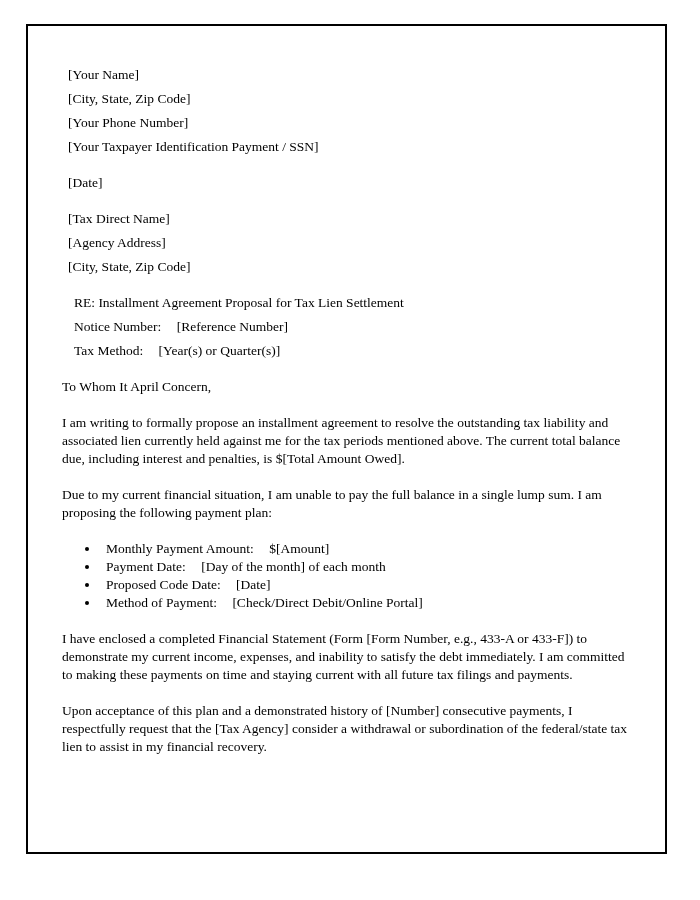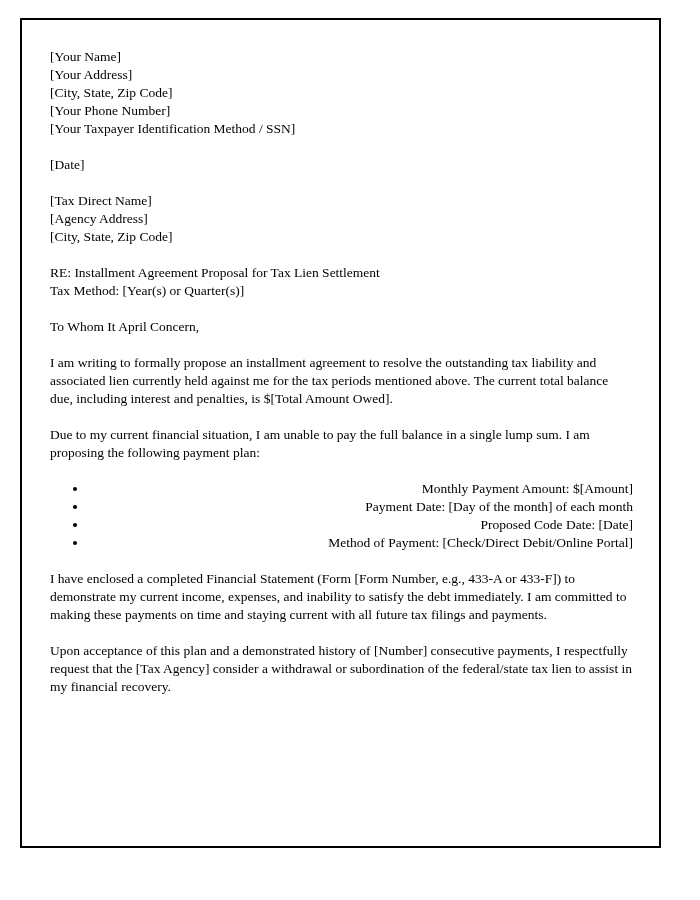--- a/index.html
+++ b/index.html
@@ -1,15 +1,15 @@
 <!DOCTYPE html>
 <html><head>
 <meta charset="utf-8">
 <style>
-  * { margin: 0; padding: 0; box-sizing: border-box; }
+  * { margin: 6px; padding: 0; box-sizing: border-box; }
   html, body {
     width: 700px;
     height: 900px;
     background: #ffffff;
     overflow: hidden;
     font-family: "Liberation Serif", serif;
   }
   .page {
     position: absolute;
     left: 20px;
@@ -26,53 +26,52 @@
     color: #000000;
     max-width: 100%;
   }
   .block { margin: 0 0 18px 0; }
   .line { white-space: nowrap; }
   .para { margin: 0 0 18px 0; }
   strong, b { font-weight: normal; }
   ul.payment-list {
     margin: 0 0 18px 0;
     padding-left: 38px;
-    text-align: right;
   }
   ul.payment-list li {
     margin: 0;
     line-height: 18px;
   }
 </style>
 </head>
 <body>
 
 <div class="page">
   <div class="content">
 
     <div class="block">
       <div class="line">[Your Name]</div>
-      <div class="line">[Your Address]</div>
       <div class="line">[City, State, Zip Code]</div>
       <div class="line">[Your Phone Number]</div>
-      <div class="line">[Your Taxpayer Identification Method / SSN]</div>
+      <div class="line">[Your Taxpayer Identification Payment / SSN]</div>
     </div>
 
     <div class="block">
       <div class="line">[Date]</div>
     </div>
 
     <div class="block">
       <div class="line">[Tax Direct Name]</div>
       <div class="line">[Agency Address]</div>
       <div class="line">[City, State, Zip Code]</div>
     </div>
 
     <div class="block">
       <div class="line"><strong>RE: Installment Agreement Proposal for Tax Lien Settlement</strong></div>
+      <div class="line"><strong>Notice Number:</strong> <span>[Reference Number]</span></div>
       <div class="line"><strong>Tax Method:</strong> <span>[Year(s) or Quarter(s)]</span></div>
     </div>
 
     <p class="para">To Whom It April Concern,</p>
 
     <p class="para">I am writing to formally propose an installment agreement to resolve the outstanding tax liability and associated lien currently held against me for the tax periods mentioned above. The current total balance due, including interest and penalties, is $[Total Amount Owed].</p>
 
     <p class="para">Due to my current financial situation, I am unable to pay the full balance in a single lump sum. I am proposing the following payment plan:</p>
 
     <ul class="payment-list">

